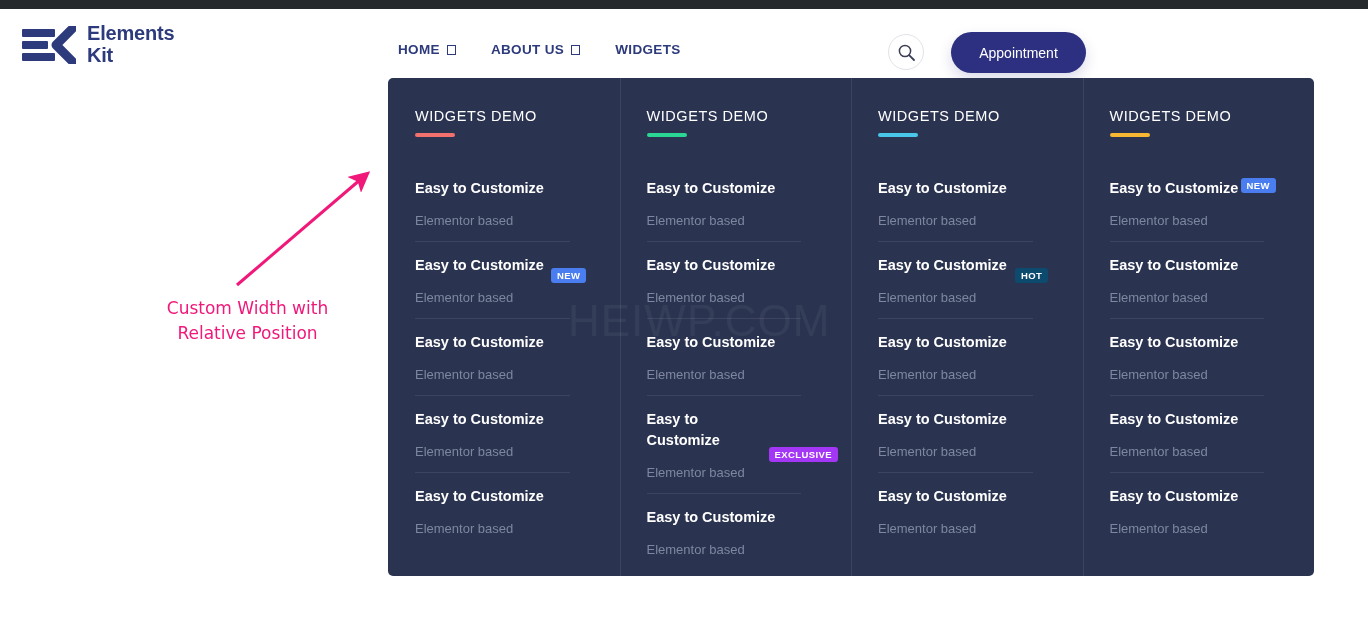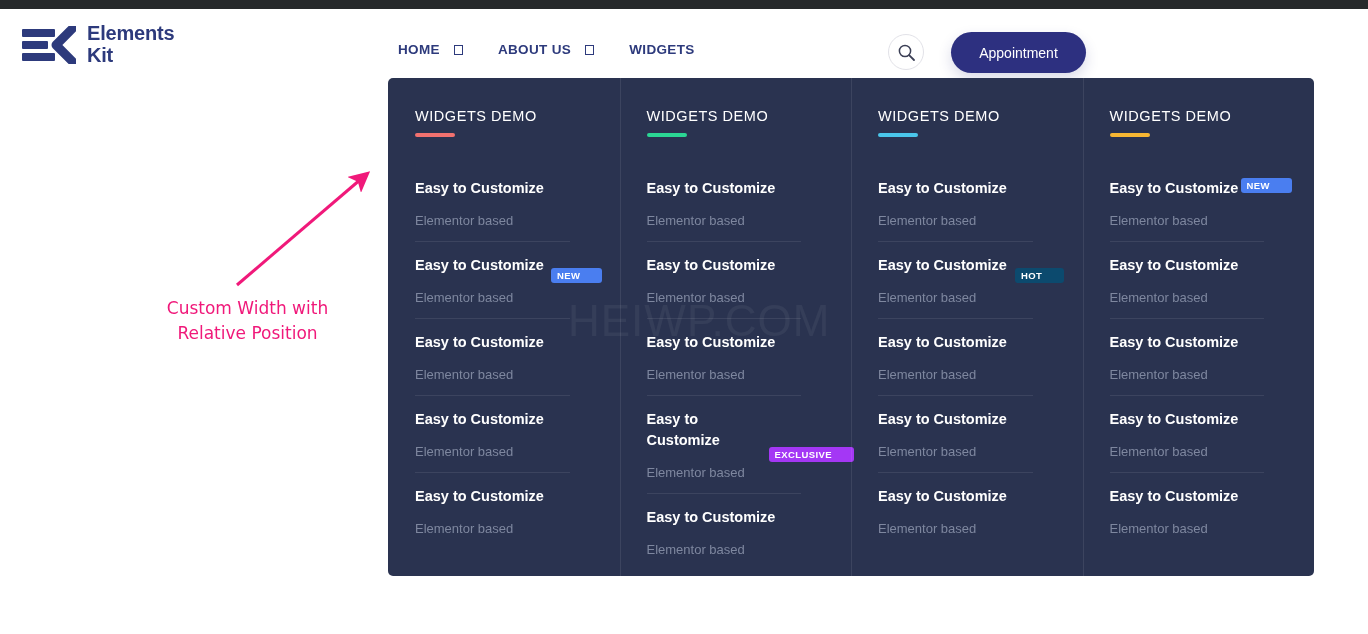--- a/index.html
+++ b/index.html
@@ -35,21 +35,21 @@
   .logo-bar.b3 { top: 27px; }
   .logo-chev { position: absolute; left: 28px; top: 0px; }
   .logo-text {
     color: #2d3a7c; font-size: 20px; font-weight: 700; line-height: 1.08;
     letter-spacing: -0.2px;
   }
 
   
   .nav { position: absolute; left: 398px; top: 33px; display: flex; align-items: center; gap: 35px; }
   .nav-item {
-    display: flex; align-items: center; gap: 14px;
+    display: flex; align-items: center; gap: 7px;
     color: #2d3a7c; font-size: 13.5px; font-weight: 700; letter-spacing: 0.35px;
     cursor: pointer; white-space: nowrap;
   }
   .caret-box {
     display: inline-block; width: 9px; height: 10px;
     border: 1.4px solid #2d3a7c;
   }
 
   
   .search-btn {
@@ -110,21 +110,21 @@
   }
   .item-title.wide { max-width: 175px; }
   .item-sub {
     color: #7e879f; font-size: 13px; font-weight: 400; margin-top: 14px;
   }
   .badge {
     position: absolute;
     border-radius: 3px;
     color: #ffffff;
     font-size: 9.5px; font-weight: 700; letter-spacing: 0.4px;
-    padding: 3px 22px 3px 6px;
+    padding: 3px 6px 3px 6px;
     line-height: 1;
     white-space: nowrap;
   }
 
   
   .watermark {
     position: absolute; left: 568px; top: 296px;
     color: rgba(255,255,255,0.055);
     font-size: 44px; font-weight: 400; letter-spacing: 1px;
     pointer-events: none; user-select: none;

